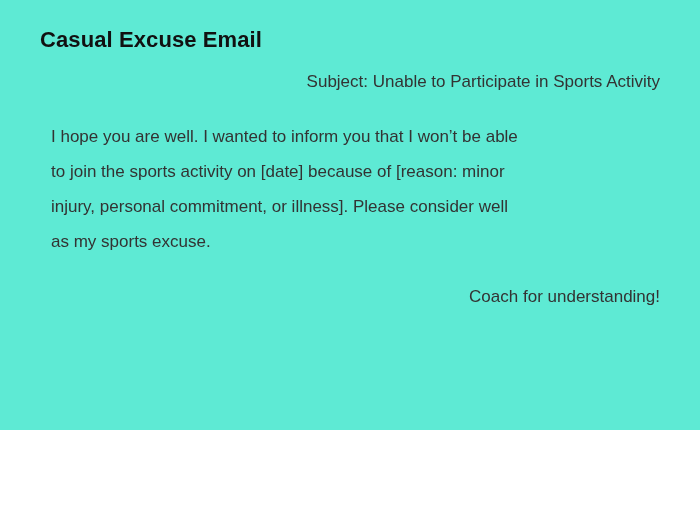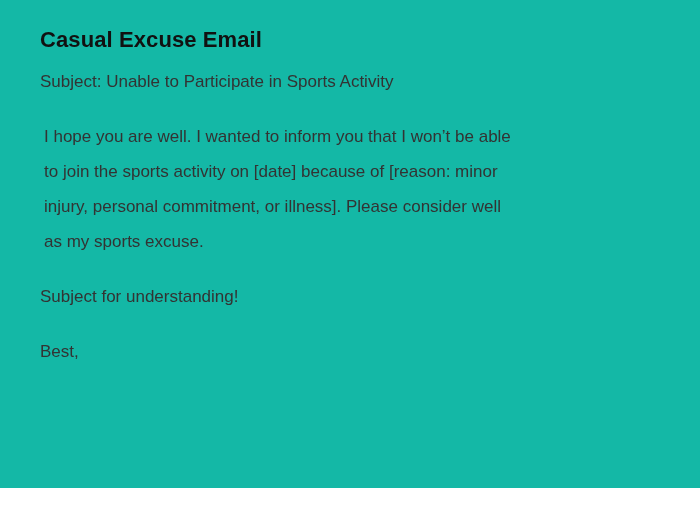--- a/index.html
+++ b/index.html
@@ -3,44 +3,45 @@
 <meta charset="utf-8">
 <style>
   html, body {
     margin: 0;
     padding: 0;
     background: #ffffff;
   }
   .doc {
     position: relative;
     width: 700px;
-    height: 488px;
+    height: 430px;
     box-sizing: border-box;
     padding: 26px 40px 0 40px;
-    background: #14b8a6;
+    background: #5eead4;
     font-family: "Liberation Sans", "DejaVu Sans", sans-serif;
     overflow: hidden;
   }
   .doc-title {
     margin: 0 0 10px 0;
     font-size: 22px;
     line-height: 28px;
     font-weight: 700;
     color: #111111;
     letter-spacing: 0.1px;
   }
   .doc-line {
     margin: 0 0 20px 0;
     font-size: 17px;
     line-height: 35px;
     font-weight: 400;
     color: #333333;
+    text-align: right;
   }
   .doc-para {
-    margin: 0 0 20px 4px;
+    margin: 0 0 20px 11px;
     font-size: 17px;
     line-height: 35px;
     font-weight: 400;
     color: #333333;
   }
   .doc-para .body-line {
     display: block;
   }
 </style>
 </head>
@@ -52,17 +53,16 @@
   <p class="doc-line">Subject: Unable to Participate in Sports Activity</p>
 
 
   <p class="doc-para">
     <span class="body-line">I hope you are well. I wanted to inform you that I won’t be able</span>
     <span class="body-line">to join the sports activity on [date] because of [reason: minor</span>
     <span class="body-line">injury, personal commitment, or illness]. Please consider well</span>
     <span class="body-line">as my sports excuse.</span>
   </p>
 
-  <p class="doc-line">Subject for understanding!</p>
+  <p class="doc-line">Coach for understanding!</p>
 
-  <p class="doc-line">Best,</p>
 
 </div>
 
 </body></html>

